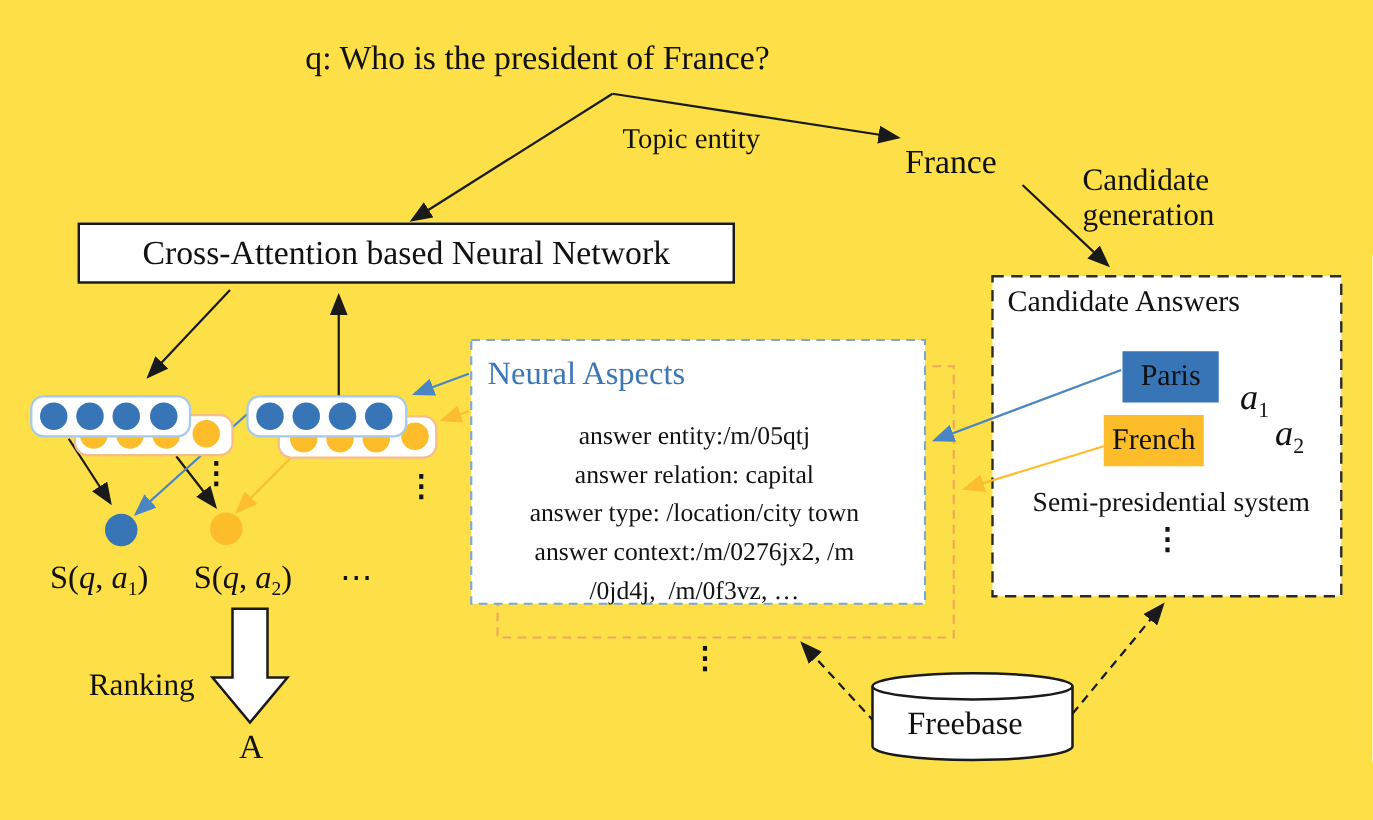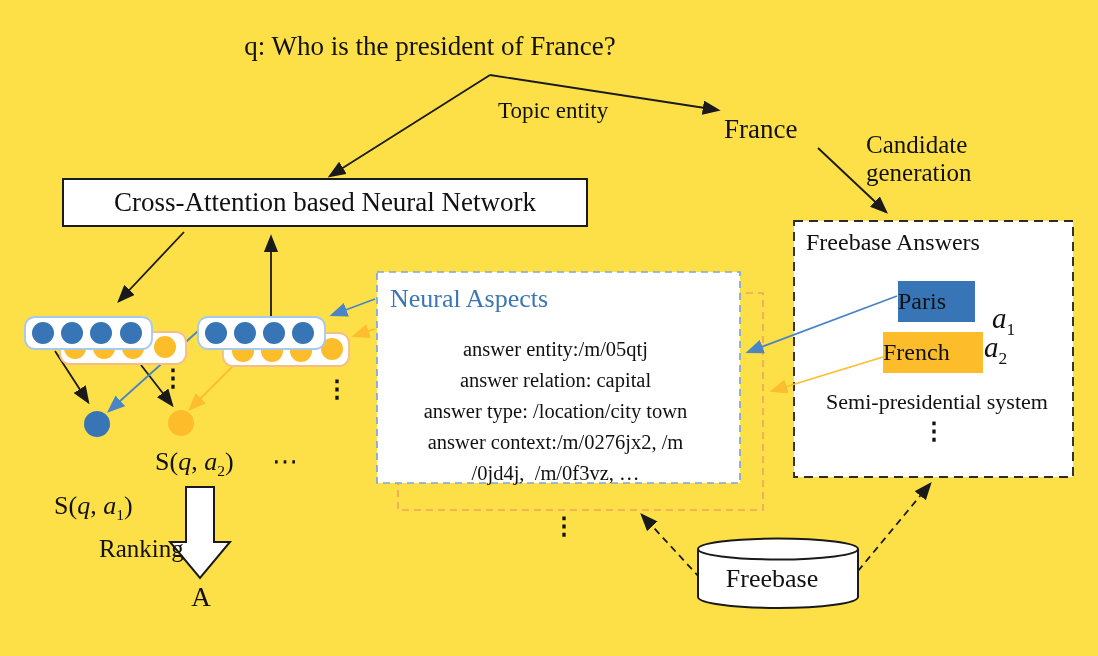--- a/index.html
+++ b/index.html
@@ -12,36 +12,36 @@
   #q{left:140px;top:31px;width:580px;text-align:center;font-size:27px;}
   #topic{left:498px;top:98px;font-size:23px;}
   #france{left:724px;top:114px;font-size:27px;}
   #candgen{left:866px;top:131px;width:150px;font-size:25px;line-height:1.1;white-space:normal;}
   #nnbox{left:62px;top:178px;width:526px;height:49px;border:2.5px solid #1a1a1a;background:#fff;
          box-sizing:border-box;text-align:center;font-size:27px;line-height:44px;}
   #aspects-title{left:390px;top:284px;font-size:26px;color:#3b76b5;}
   #aspects-lines{left:383px;top:318px;width:345px;text-align:center;font-size:20.5px;line-height:31px;margin-top:16px;}
   #aspects-lines div{white-space:pre;}
   #cand-title{left:806px;top:229px;font-size:24px;}
-  .chip{position:absolute;z-index:2;text-align:left;font-size:24px;line-height:41px;height:41px;}
+  .chip{position:absolute;z-index:2;text-align:center;font-size:24px;line-height:41px;height:41px;}
   #paris-chip{left:898px;top:281px;width:77px;background:#3875b7;}
-  #french-chip{left:883px;top:332px;width:100px;background:#fdbd2b;}
+  #french-chip{left:883px;top:332px;width:80px;background:#fdbd2b;}
   #a1{left:992px;top:288px;font-size:29px;margin-top:14px;}
-  #a2{left:984px;top:331px;font-size:29px;}
+  #a2{left:1020px;top:331px;font-size:29px;}
   #semi{left:798px;top:389px;width:278px;text-align:center;font-size:22px;}
   .vdots{font-size:24px;font-weight:bold;letter-spacing:0;}
   #vdots-c1{left:161px;top:364px;}
   #vdots-c2{left:325px;top:375px;}
   #vdots-aspects{left:552px;top:512px;}
   #vdots-cand{left:922px;top:417px;}
   .score{font-size:26px;}
-  #s1{left:54px;top:447px;margin-top:44px;}
+  #s1{left:40px;top:447px;}
   #s2{left:155px;top:447px;}
   #hdots{left:272px;top:446px;font-size:26px;}
-  #ranking{left:71px;top:535px;font-size:25px;margin-left:28px;}
+  #ranking{left:71px;top:535px;font-size:25px;}
   #ans-a{left:186px;top:582px;width:30px;text-align:center;font-size:27px;}
   #freebase{left:700px;top:564px;width:144px;text-align:center;font-size:26px;}
 </style>
 </head>
 <body>
 
 <div id="stage">
 
   <svg id="layer-svg" width="1098" height="656" viewBox="0 0 1098 656">
     <defs>
@@ -128,21 +128,21 @@
 
   <div class="t" id="aspects-title">Neural Aspects</div>
   <div class="t" id="aspects-lines">
     <div>answer entity:/m/05qtj</div>
     <div>answer relation: capital</div>
     <div>answer type: /location/city town</div>
     <div>answer context:/m/0276jx2, /m</div>
     <div>/0jd4j,  /m/0f3vz, …</div>
   </div>
 
-  <div class="t" id="cand-title">Freebase Answers</div>
+  <div class="t" id="cand-title">Candidate Answers</div>
   <div class="chip" id="paris-chip">Paris</div>
   <div class="t" id="a1"><span class="it">a</span><sub>1</sub></div>
   <div class="chip" id="french-chip">French</div>
   <div class="t" id="a2"><span class="it">a</span><sub>2</sub></div>
   <div class="t" id="semi">Semi-presidential system</div>
   <div class="t vdots" id="vdots-cand">⋮</div>
 
   <div class="t vdots" id="vdots-c1">⋮</div>
   <div class="t vdots" id="vdots-c2">⋮</div>
   <div class="t vdots" id="vdots-aspects">⋮</div>

